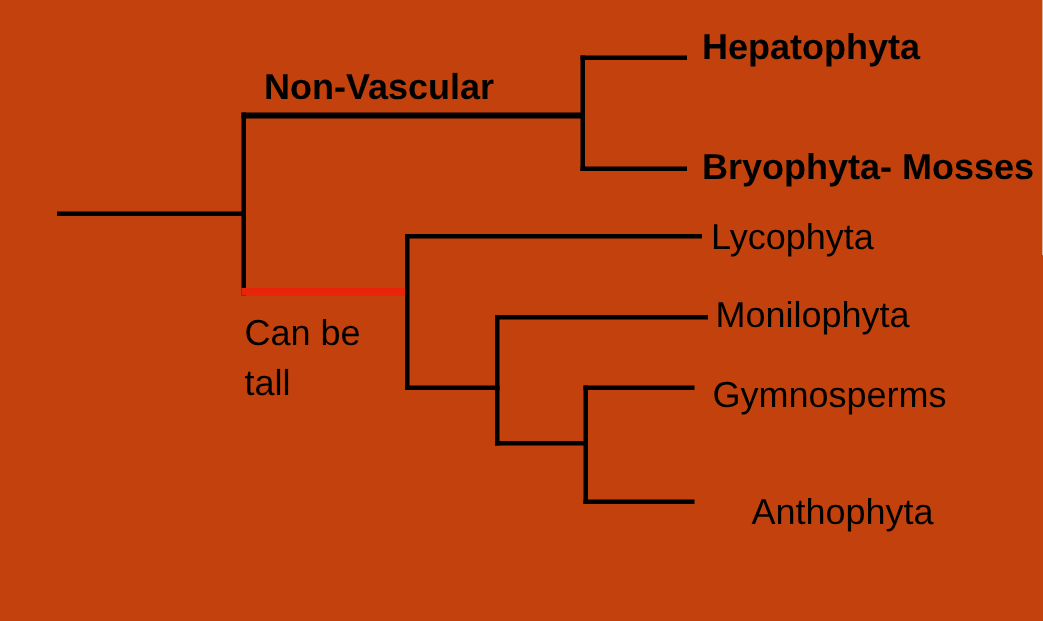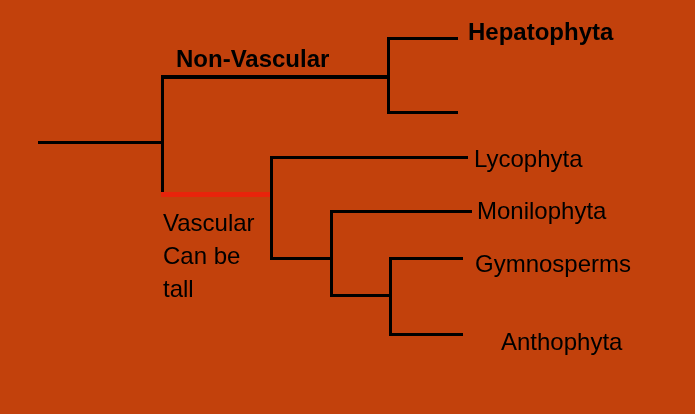--- a/index.html
+++ b/index.html
@@ -49,24 +49,24 @@
   <div class="hline" style="left:330px; top:210px; width:142px; height:3px;"></div>
   <div class="hline" style="left:330px; top:294px; width:62px; height:3px;"></div>
 
   <div class="vline" style="left:389px; top:257px; width:3px; height:79px;"></div>
   <div class="hline" style="left:389px; top:257px; width:74px; height:3px;"></div>
   <div class="hline" style="left:389px; top:333px; width:74px; height:3px;"></div>
 
   <div class="label bold" style="left:176px; top:45px;">Non-Vascular</div>
 
   <div class="label multiline" style="left:163px; top:206px; width:120px;">
-    <div>Vascular</div>
     <div>Can be</div>
     <div>tall</div>
   </div>
 
   <div class="label bold" style="left:468px; top:18px;">Hepatophyta</div>
+  <div class="label bold" style="left:468px; top:98px;">Bryophyta- Mosses</div>
   <div class="label" style="left:477px; top:197px;">Monilophyta</div>
   <div class="label" style="left:474px; top:145px;">Lycophyta</div>
   <div class="label" style="left:475px; top:250px;text-align:right;">Gymnosperms</div>
   <div class="label" style="left:501px; top:328px;">Anthophyta</div>
 
 </div>
 
 </body></html>

